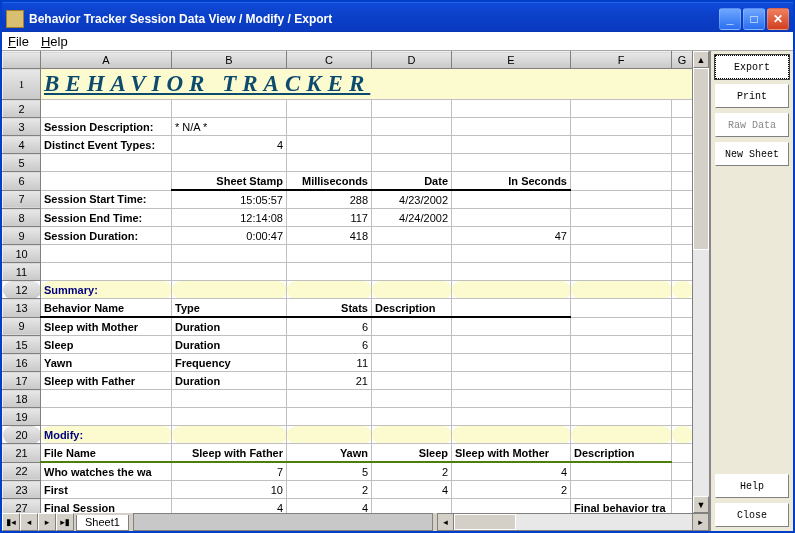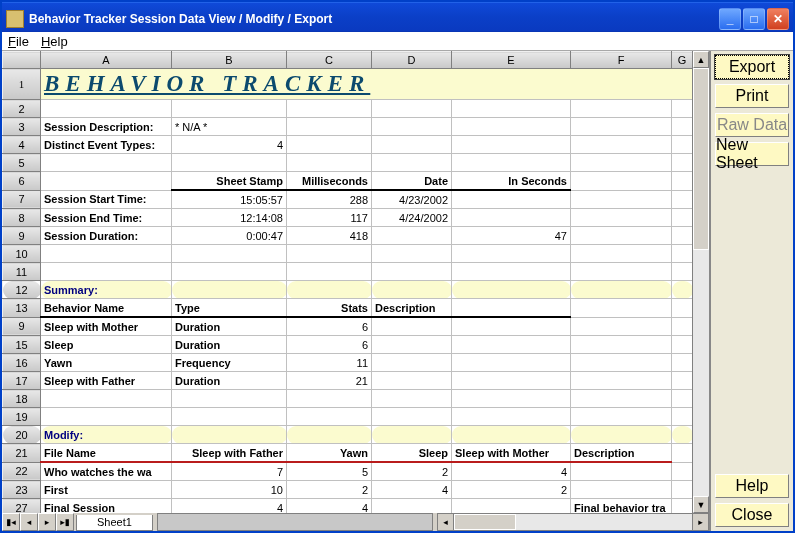--- a/index.html
+++ b/index.html
@@ -159,21 +159,21 @@
   tr.header-row6 td { font-weight: bold; text-align: right; }
   tr.header-row6 td.first { text-align: left; }
   tr.header-row6 td.uline { border-bottom: 2px solid #000; }
 
   tr.summary-hdr td { font-weight: bold; text-align: left; margin-top: 44px; }
   tr.summary-hdr td.rstats { text-align: right; }
   tr.summary-hdr td.uline { border-bottom: 2px solid #000; }
 
   tr.detail-hdr td { font-weight: bold; }
   tr.detail-hdr td.rcol { text-align: right; }
-  tr.detail-hdr td.uline { border-bottom: 2px solid #b91c1c; }
+  tr.detail-hdr td.uline { border-bottom: 2px solid #4d7c0f; }
 
   
   .sheet-tab-row {
     height: 18px;
     background: #d4d0c8;
     display: flex;
     align-items: center;
     font-size: 11px;
   }
   .nav-btns {
@@ -183,21 +183,21 @@
     width: 16px; height: 16px;
     border: 1px solid #808080;
     border-top-color:#fff; border-left-color:#fff;
     background: #d4d0c8;
     display: flex; align-items:center; justify-content:center;
     font-size: 9px;
     color:#000;
   }
   .sheet-tab {
     margin-left: 2px;
-    padding: 0px 20px;
+    padding: 0px 8px;
     background: #fff;
     border: 1px solid #808080;
     border-top: none;
     position: relative;
     top: 1px;
     height: 15px;
     line-height: 15px;
   }
   .tabs-spacer { flex: 1; background:#c8c8c8; height:16px; border:1px solid #808080; margin-left:4px;}
   .h-scroll {
@@ -241,26 +241,27 @@
   .side-panel {
     width: 74px;
     background: #ece9d8;
     padding: 4px 4px;
     display: flex; flex-direction: column;
     gap: 5px;
   }
   .side-panel .spacer { flex:1; }
   .sp-btn {
     height: 22px;
-    background: #fef9c3;
+    background: #ffffff;
     border: 1px solid #808080;
     border-top-color:#fff; border-left-color:#fff;
-    font-size: 16px;
+    font-size: 10px;
     display:flex;align-items:center;justify-content:center;
     color:#000;
+    font-family:Liberation Mono, monospace;
   }
   .sp-btn.focused {
     border: 1px dotted #000;
     outline: 1px solid #404040;
   }
   .sp-btn.disabled { color:#888; }
 
 </style>
 </head>
 <body>

